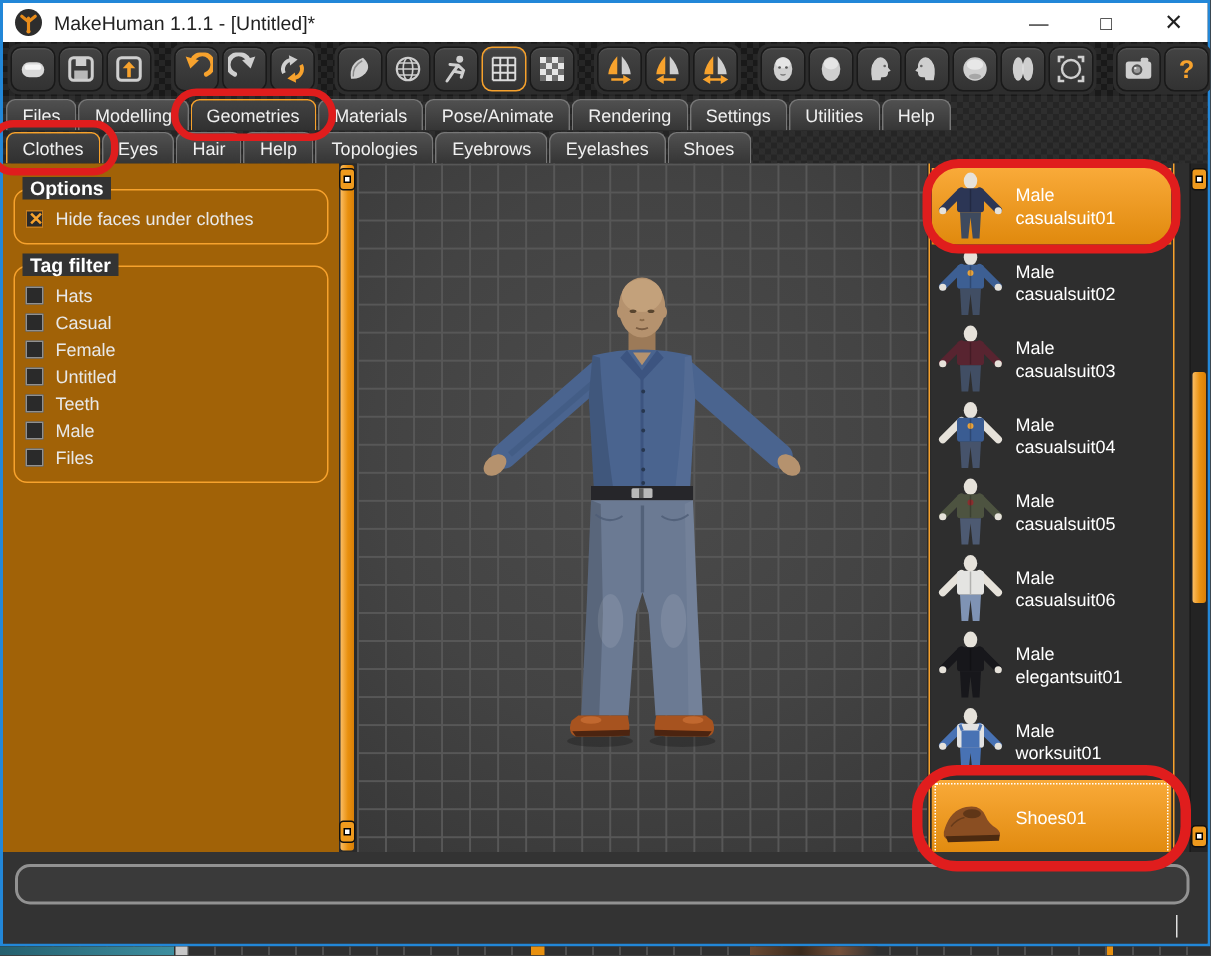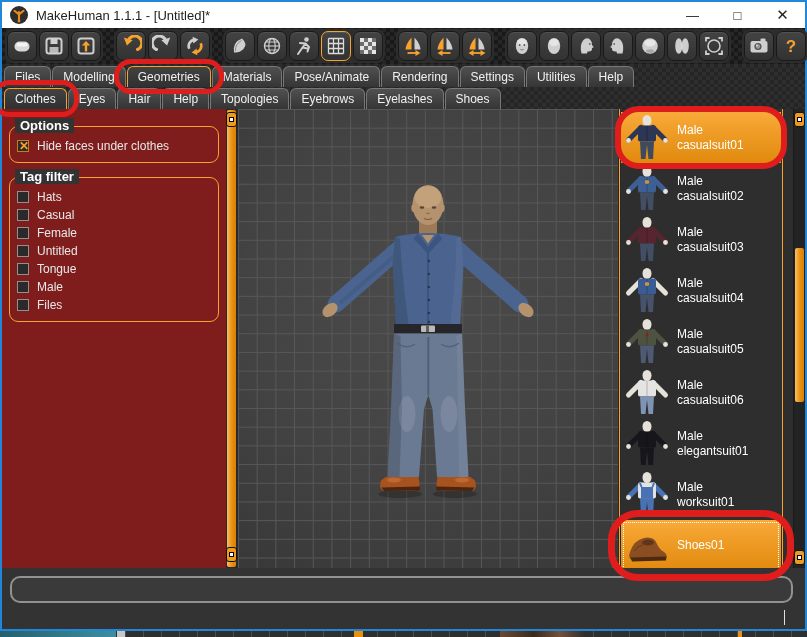--- a/index.html
+++ b/index.html
@@ -33,21 +33,21 @@
                      linear-gradient(45deg,#2e2e2e 25%,#252525 25%,#252525 75%,#2e2e2e 75%);
     background-size:8px 8px;background-position:0 0,4px 4px;}
   .tabrow.main{flex:0 0 23px;}
   .tabrow.sub{flex:0 0 22px;}
   .tab{height:21px;padding:0 10px;display:flex;align-items:center;font-size:12px;color:#f0f0f0;
        background:linear-gradient(#505050,#353535);border:1px solid #777;border-bottom:none;
        border-radius:6px 6px 0 0;white-space:nowrap;}
   .tab.active{border-color:#f7a22d;background:linear-gradient(#424242,#303030);}
   
   .content{flex:1;display:flex;min-height:0;}
-  .left-panel{flex:0 0 224px;background:#7f1d1d;padding:8px 7px 0;}
+  .left-panel{flex:0 0 224px;background:#a16207;padding:8px 7px 0;}
   .groupbox{position:relative;border:1px solid #f7a22d;border-radius:9px;margin:9px 0 14px;padding:10px 7px 7px;}
   .gb-title{position:absolute;top:-9px;left:5px;background:#333;padding:0 5px;font-size:13px;font-weight:bold;color:#fff;}
   .cb-row{display:flex;align-items:center;gap:8px;height:18px;font-size:12px;color:#e8e8e8;cursor:default;}
   .cb{width:12px;height:12px;flex:0 0 12px;border:1px solid #909090;background:#2a2a2a;position:relative;}
   .cb.checked{border-color:#c87d1a;}
   .cb.checked::after{content:"\2715";position:absolute;left:0;top:-2px;width:12px;text-align:center;
                      color:#f7a22d;font-size:12px;font-weight:bold;}
   
   .splitter-v{flex:0 0 12px;background:#2a2a2a;position:relative;}
   .splitter-v .bar{position:absolute;left:1px;top:1px;bottom:1px;width:9px;border-radius:2px;
@@ -390,21 +390,21 @@
               <div class="cb-row">
                 <span class="cb"></span>
                 <span class="cb-label">Female</span>
               </div>
               <div class="cb-row">
                 <span class="cb"></span>
                 <span class="cb-label">Untitled</span>
               </div>
               <div class="cb-row">
                 <span class="cb"></span>
-                <span class="cb-label">Tongue</span>
+                <span class="cb-label">Teeth</span>
               </div>
               <div class="cb-row">
                 <span class="cb"></span>
                 <span class="cb-label">Male</span>
               </div>
               <div class="cb-row">
                 <span class="cb"></span>
                 <span class="cb-label">Files</span>
               </div>
             </div>

